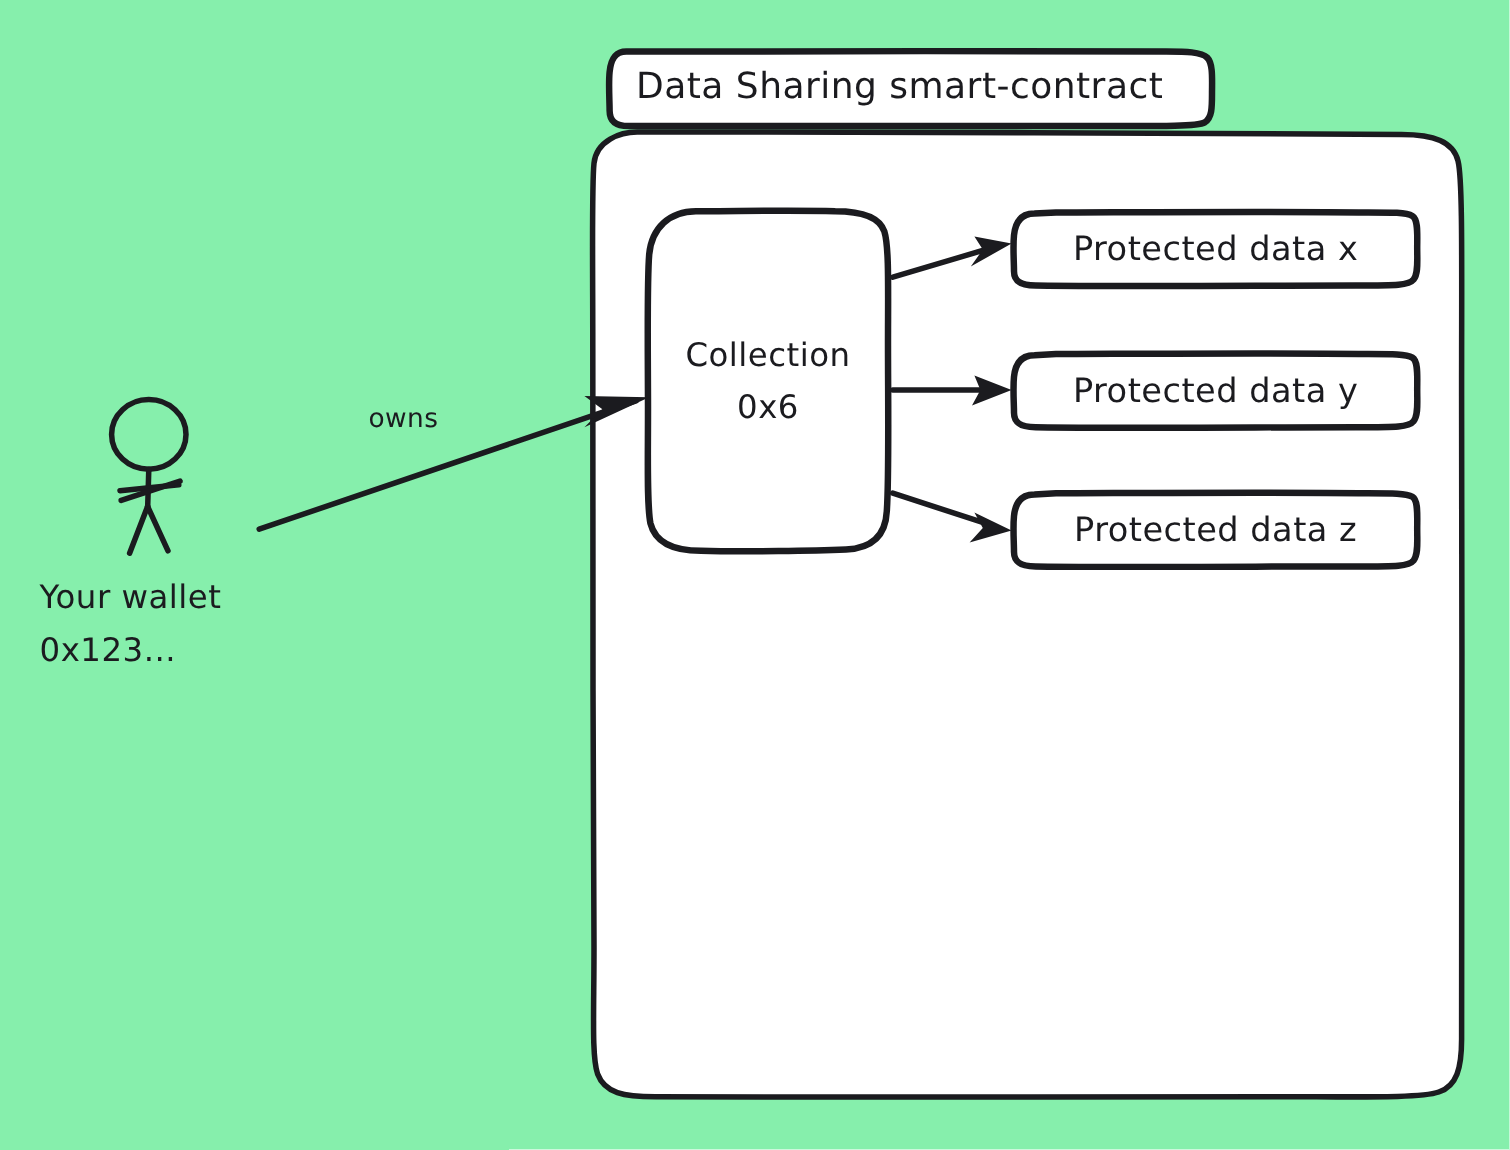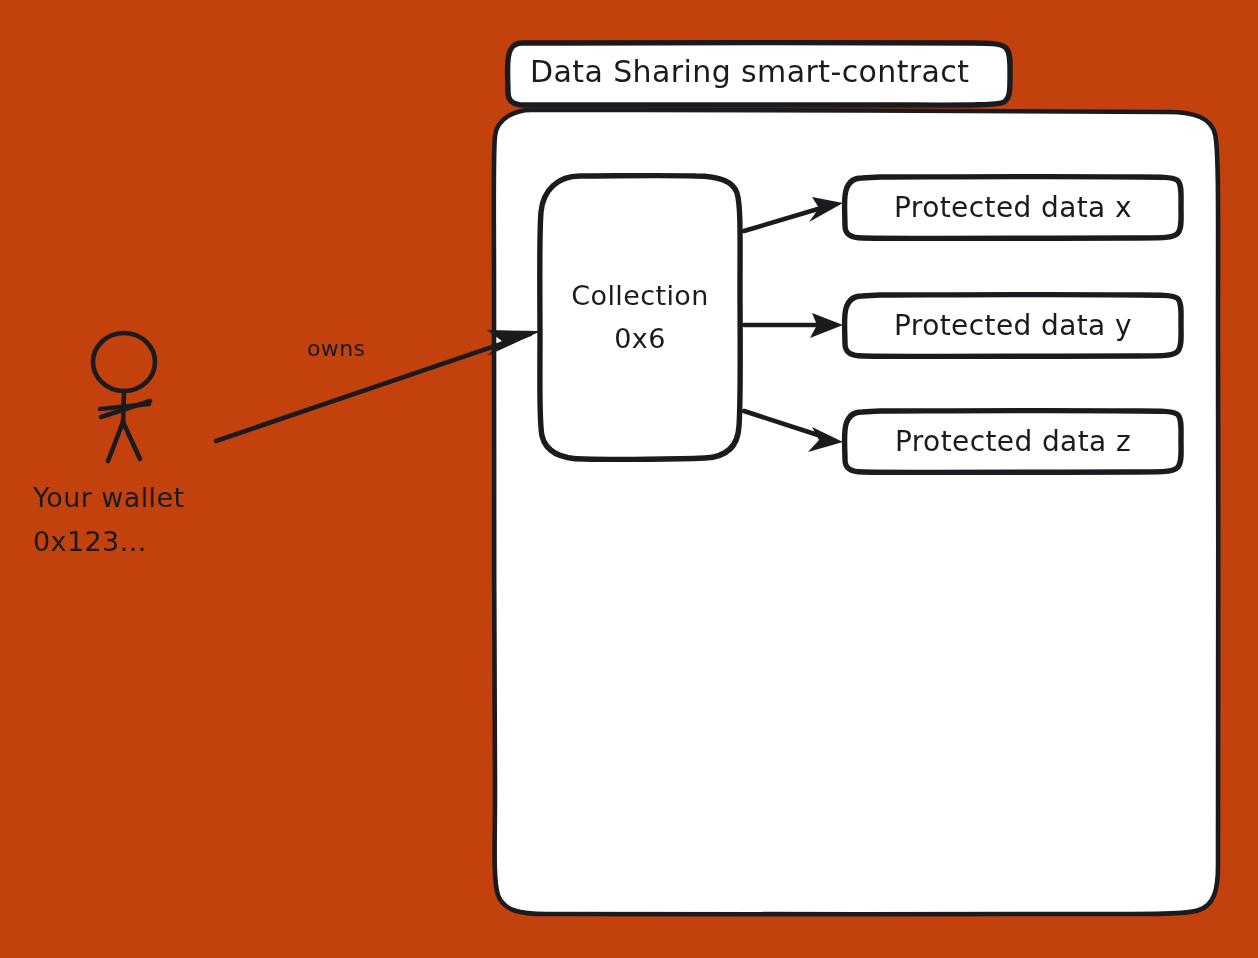--- a/index.html
+++ b/index.html
@@ -8,21 +8,21 @@
     padding: 0;
     background: #ffffff;
   }
   body {
     font-family: "DejaVu Sans", sans-serif;
   }
   #canvas {
     position: relative;
     width: 1258px;
     height: 958px;
-    background: #c2410c;
+    background: #86efac;
     overflow: hidden;
   }
   #sketch {
     position: absolute;
     left: 0;
     top: 0;
     width: 1258px;
     height: 958px;
   }
   .hand-text {

